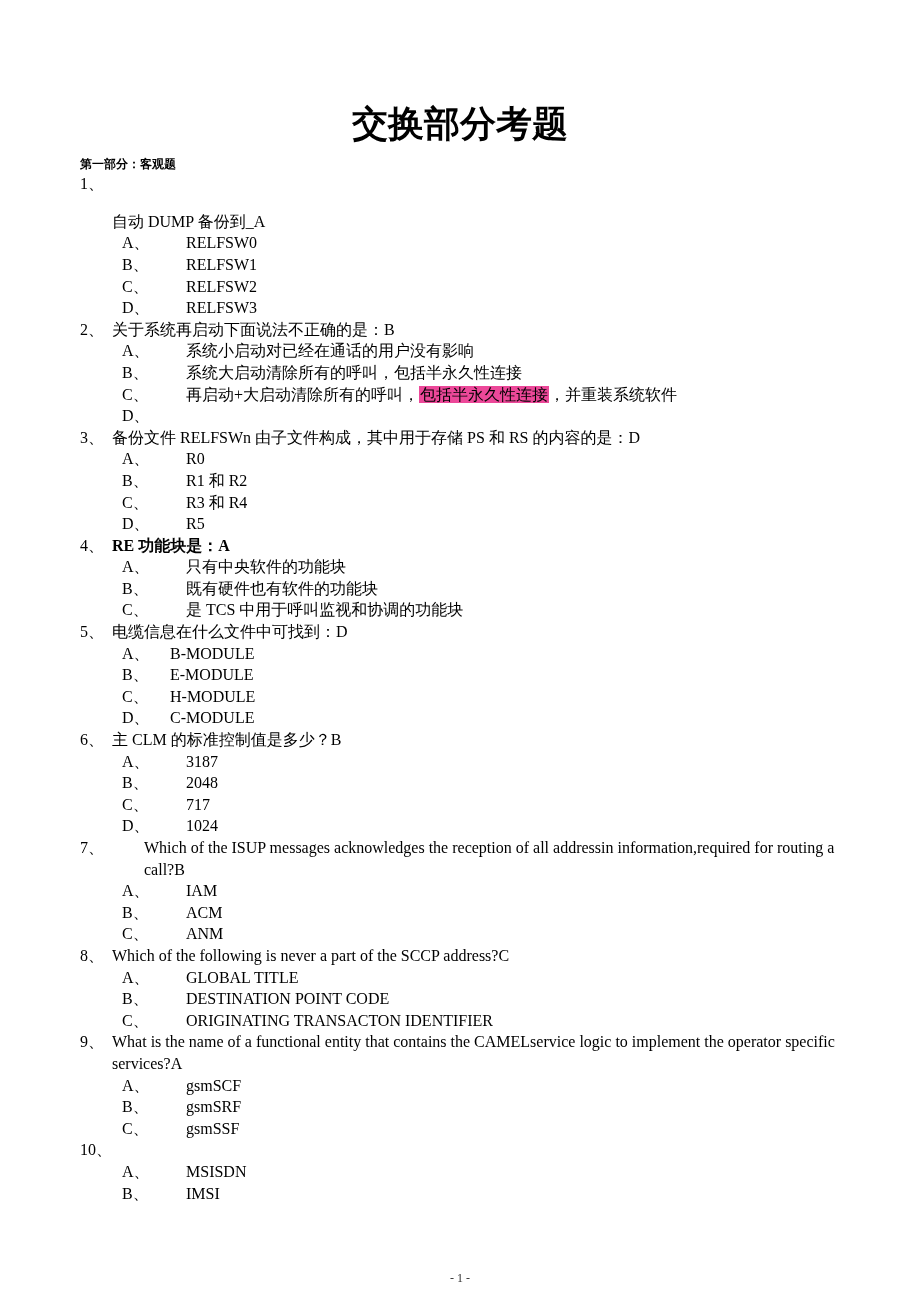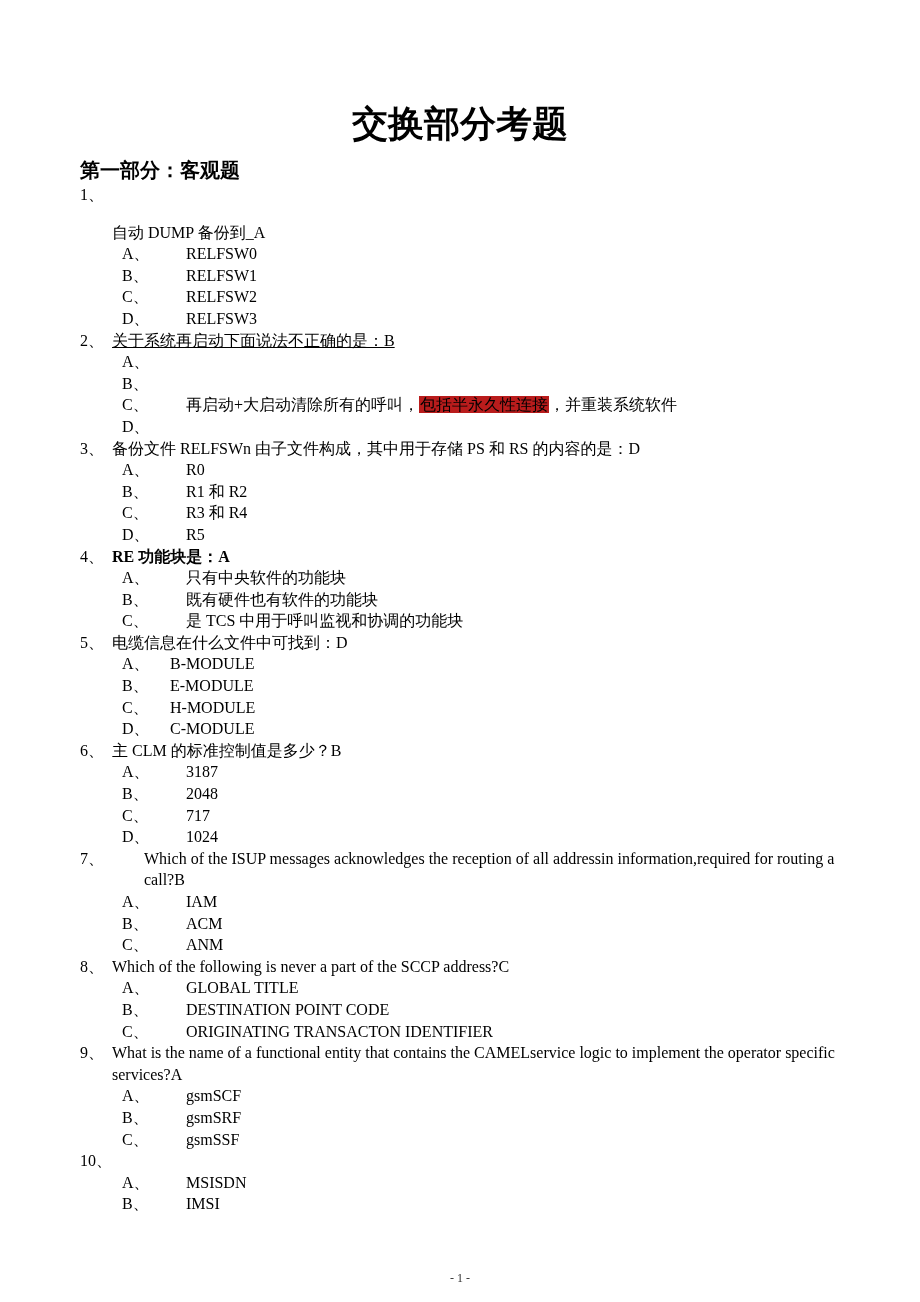--- a/index.html
+++ b/index.html
@@ -19,22 +19,22 @@
     line-height: 1.35;
   }
   .main-title {
     text-align: center;
     font-family: "SimSun", "STSong", serif;
     font-size: 36px;
     font-weight: bold;
     margin-bottom: 4px;
   }
   .section-heading {
-    font-family: Liberation Sans, sans-serif;
-    font-size: 20px;
+    font-family: Liberation Mono, monospace;
+    font-size: 12px;
     font-weight: bold;
     margin-top: 8px;
   }
   .q {
     margin: 0;
   }
   .q-stem {
     display: flex;
     flex-wrap: wrap;
   }
@@ -46,21 +46,21 @@
     padding-left: 42px;
   }
   .opt-letter {
     display: inline-block;
     min-width: 64px;
   }
   .opt-wide .opt-letter {
     min-width: 48px;
   }
   .hl {
-    background-color: #b91c1c;
+    background-color: #ec4899;
     padding: 0 1px;
   }
   .pagenum {
     position: absolute;
     bottom: 16px;
     left: 0; right: 0;
     text-align: center;
     font-size: 12px;
     color: #333;
   }
@@ -92,27 +92,29 @@
           <span>RELFSW2</span>
         </div>
         <div class="opt">
           <span class="opt-letter">D、</span>
           <span>RELFSW3</span>
         </div>
       </div>
       <div class="q">
         <div class="q-stem">
           <span class="q-num">2、</span>
-          <span style="flex: 1 1 0%; text-decoration: underline;">关于系统再启动下面说法不正确的是：B</span>
-        </div>
-        <div class="opt">
-          <span class="opt-letter">A、</span>
-        </div>
-        <div class="opt">
-          <span class="opt-letter">B、</span>
+          <span style="flex: 1 1 0%;">关于系统再启动下面说法不正确的是：B</span>
+        </div>
+        <div class="opt">
+          <span class="opt-letter">A、</span>
+          <span>系统小启动对已经在通话的用户没有影响</span>
+        </div>
+        <div class="opt">
+          <span class="opt-letter">B、</span>
+          <span>系统大启动清除所有的呼叫，包括半永久性连接</span>
         </div>
         <div class="opt">
           <span class="opt-letter">C、</span>
           <span><span>再启动+大启动清除所有的呼叫，</span><span class="hl">包括半永久性连接</span><span>，并重装系统软件</span></span>
         </div>
         <div class="opt">
           <span class="opt-letter">D、</span>
         </div>
       </div>
       <div class="q">

